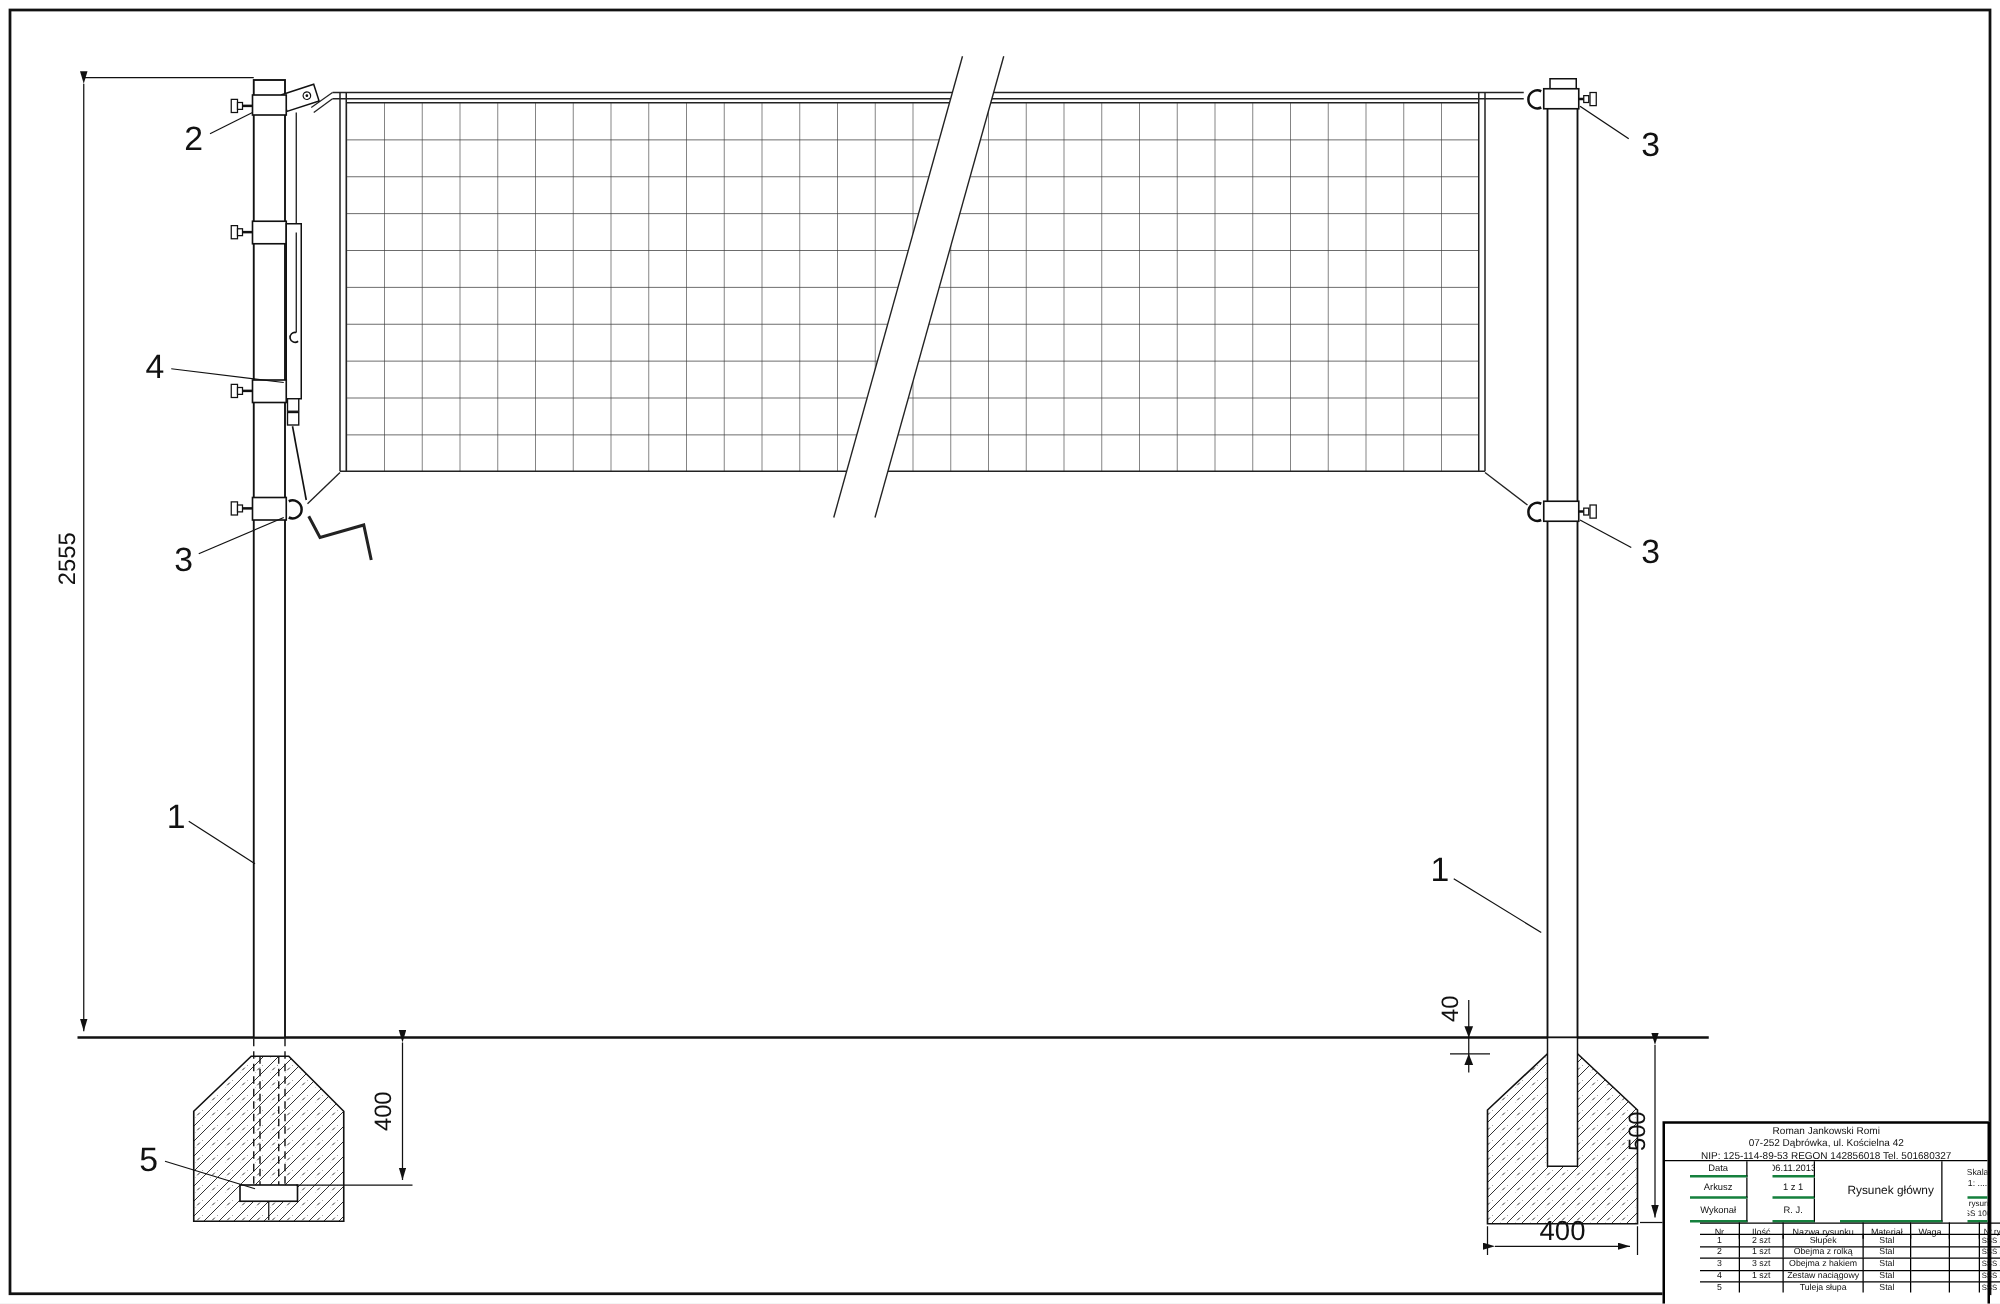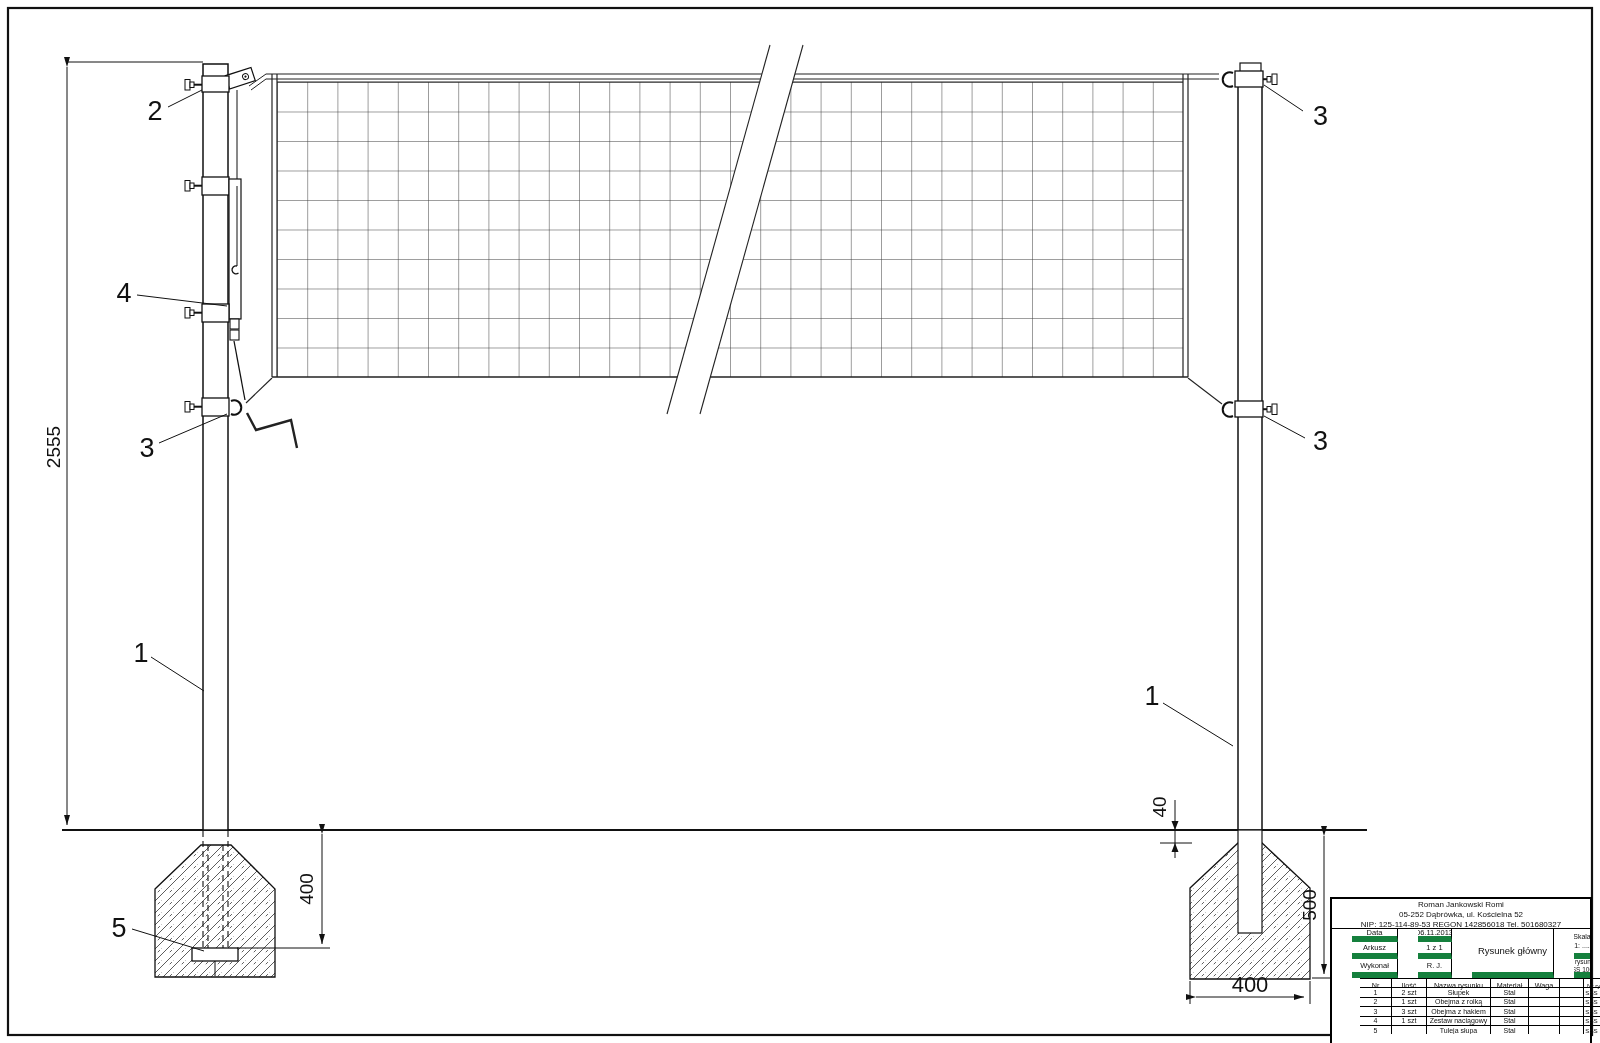--- a/index.html
+++ b/index.html
@@ -9,21 +9,21 @@
   .callout{font-size:27px;}
   .dimtxt{font-size:19px;}
   .dimbig{font-size:22px;}
 
   
   #tblock{position:absolute;left:1330px;top:897px;width:262px;height:174px;
           border:2px solid #000;box-sizing:border-box;background:#fff;font-size:8px;color:#111;}
   #tblock .company{height:30px;border-bottom:1px solid #000;text-align:center;line-height:10px;padding-top:1px;box-sizing:border-box;}
   #tblock .company div{white-space:nowrap;}
   .fields{display:grid;grid-template-columns:66px 54px 102px 36px;grid-template-rows:13px 17px 19px;height:49px;}
-  .fields>div{border-right:1px solid #000;border-bottom:6px solid #15803d;display:flex;align-items:center;justify-content:center;overflow:hidden;white-space:nowrap;font-size:7.5px;box-sizing:border-box;margin-left:20px;}
+  .fields>div{border-right:1px solid #000;border-bottom:2px solid #15803d;display:flex;align-items:center;justify-content:center;overflow:hidden;white-space:nowrap;font-size:7.5px;box-sizing:border-box;margin-left:20px;}
   .fields .ttl{grid-column:3;grid-row:1/4;font-size:9.5px;}
   .fields .skala{grid-column:4;grid-row:1/3;border-right:none;flex-direction:column;font-size:7px;line-height:9px;}
   .fields .nrys{grid-column:4;grid-row:3;border-right:none;flex-direction:column;font-size:6.5px;line-height:8px;}
   .parts{display:grid;grid-template-columns:32px 35px 64px 38px 31px 24px 36px;grid-auto-rows:9.4px;padding-left:28px;}
   .parts>div{border-right:1px solid #000;border-top:1px solid #000;display:flex;align-items:center;justify-content:center;overflow:hidden;white-space:nowrap;font-size:7px;box-sizing:border-box;}
   .parts>div:nth-child(7n){border-right:none;}
   .parts .hdr{height:13px;font-size:7.2px;}
 </style>
 </head>
 <body>
@@ -218,21 +218,21 @@
     <text class="callout" x="1313" y="450" text-anchor="start" stroke="none">3</text>
 
     <line x1="1163" y1="703" x2="1233" y2="746" stroke-width="1"></line>
     <text class="callout" x="1152" y="705" text-anchor="middle" stroke="none">1</text>
   </g>
 </svg>
 
 <div id="tblock">
   <div class="company">
     <div>Roman Jankowski Romi</div>
-    <div>05-252 Dąbrówka, ul. Kościelna 52</div>
+    <div>07-252 Dąbrówka, ul. Kościelna 42</div>
     <div>NIP: 125-114-89-53 REGON 142856018 Tel. 501680327</div>
   </div>
 
   <div class="fields">
     <div style="grid-column:1;grid-row:1">Data</div>
     <div style="grid-column:2;grid-row:1">06.11.2013</div>
     <div style="grid-column:1;grid-row:2">Arkusz</div>
     <div style="grid-column:2;grid-row:2">1 z 1</div>
     <div style="grid-column:1;grid-row:3">Wykonał</div>
     <div style="grid-column:2;grid-row:3">R. J.</div>

